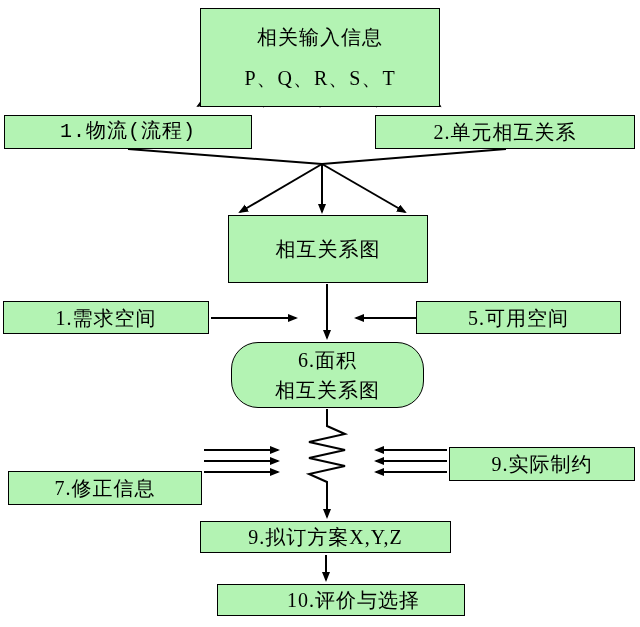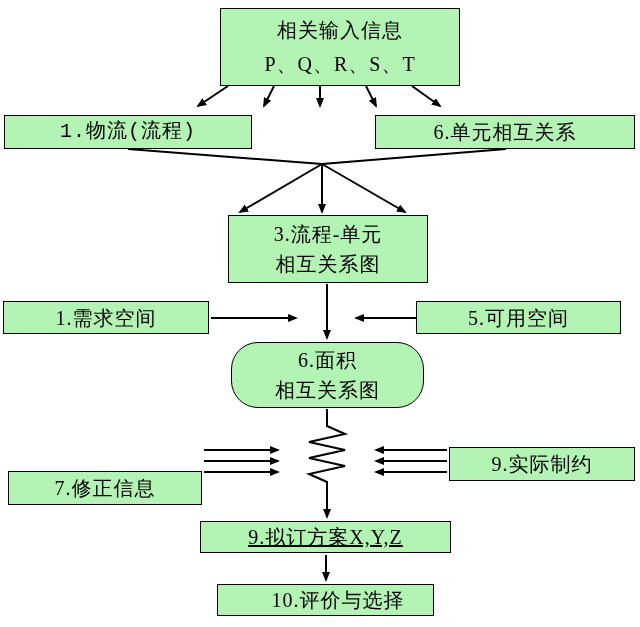--- a/index.html
+++ b/index.html
@@ -72,44 +72,43 @@
 
     <g>
       <line class="ln" x1="447" y1="450" x2="376" y2="450" marker-end="url(#ah)"></line>
       <line class="ln" x1="447" y1="461" x2="376" y2="461" marker-end="url(#ah)"></line>
       <line class="ln" x1="447" y1="472" x2="376" y2="472" marker-end="url(#ah)"></line>
     </g>
 
     <line class="ln" x1="326" y1="555" x2="326" y2="580" marker-end="url(#ah)"></line>
   </svg>
 
-  <div class="box two-line" style="left:200px; top:8px; width:240px; height:78px;margin-left:20px;">
+  <div class="box two-line" style="left:200px; top:8px; width:240px; height:99px;">
     <div>相关输入信息</div>
     <div>P、Q、R、S、T</div>
   </div>
 
   <div class="box" style="left:4px; top:115px; width:248px; height:34px;font-family:Liberation Mono, monospace;">1.物流(流程)</div>
 
-  <div class="box" style="left:375px; top:115px; width:260px; height:34px;">6.单元相互关系</div>
+  <div class="box" style="left:375px; top:115px; width:260px; height:34px;">2.单元相互关系</div>
 
   <div class="box two-line" style="left:228px; top:215px; width:200px; height:68px;">
-    <div>3.流程-单元</div>
     <div>相互关系图</div>
   </div>
 
   <div class="box" style="left:3px; top:301px; width:206px; height:33px;">1.需求空间</div>
 
   <div class="box" style="left:416px; top:301px; width:205px; height:33px;">5.可用空间</div>
 
   <div class="box two-line" style="left:231px; top:342px; width:193px; height:66px;border-radius:27px;">
     <div>6.面积</div>
     <div>相互关系图</div>
   </div>
 
   <div class="box" style="left:8px; top:471px; width:194px; height:34px;">7.修正信息</div>
 
   <div class="box" style="left:449px; top:447px; width:186px; height:34px;">9.实际制约</div>
 
-  <div class="box" style="left:200px; top:521px; width:251px; height:32px;text-decoration:underline;">9.拟订方案X,Y,Z</div>
+  <div class="box" style="left:200px; top:521px; width:251px; height:32px;">9.拟订方案X,Y,Z</div>
 
-  <div class="box" style="left:217px; top:584px; width:217px; height:32px;padding-left:25px;">10.评价与选择</div>
+  <div class="box" style="left:217px; top:584px; width:248px; height:32px;padding-left:25px;">10.评价与选择</div>
 
 </div>
 
 </body></html>

